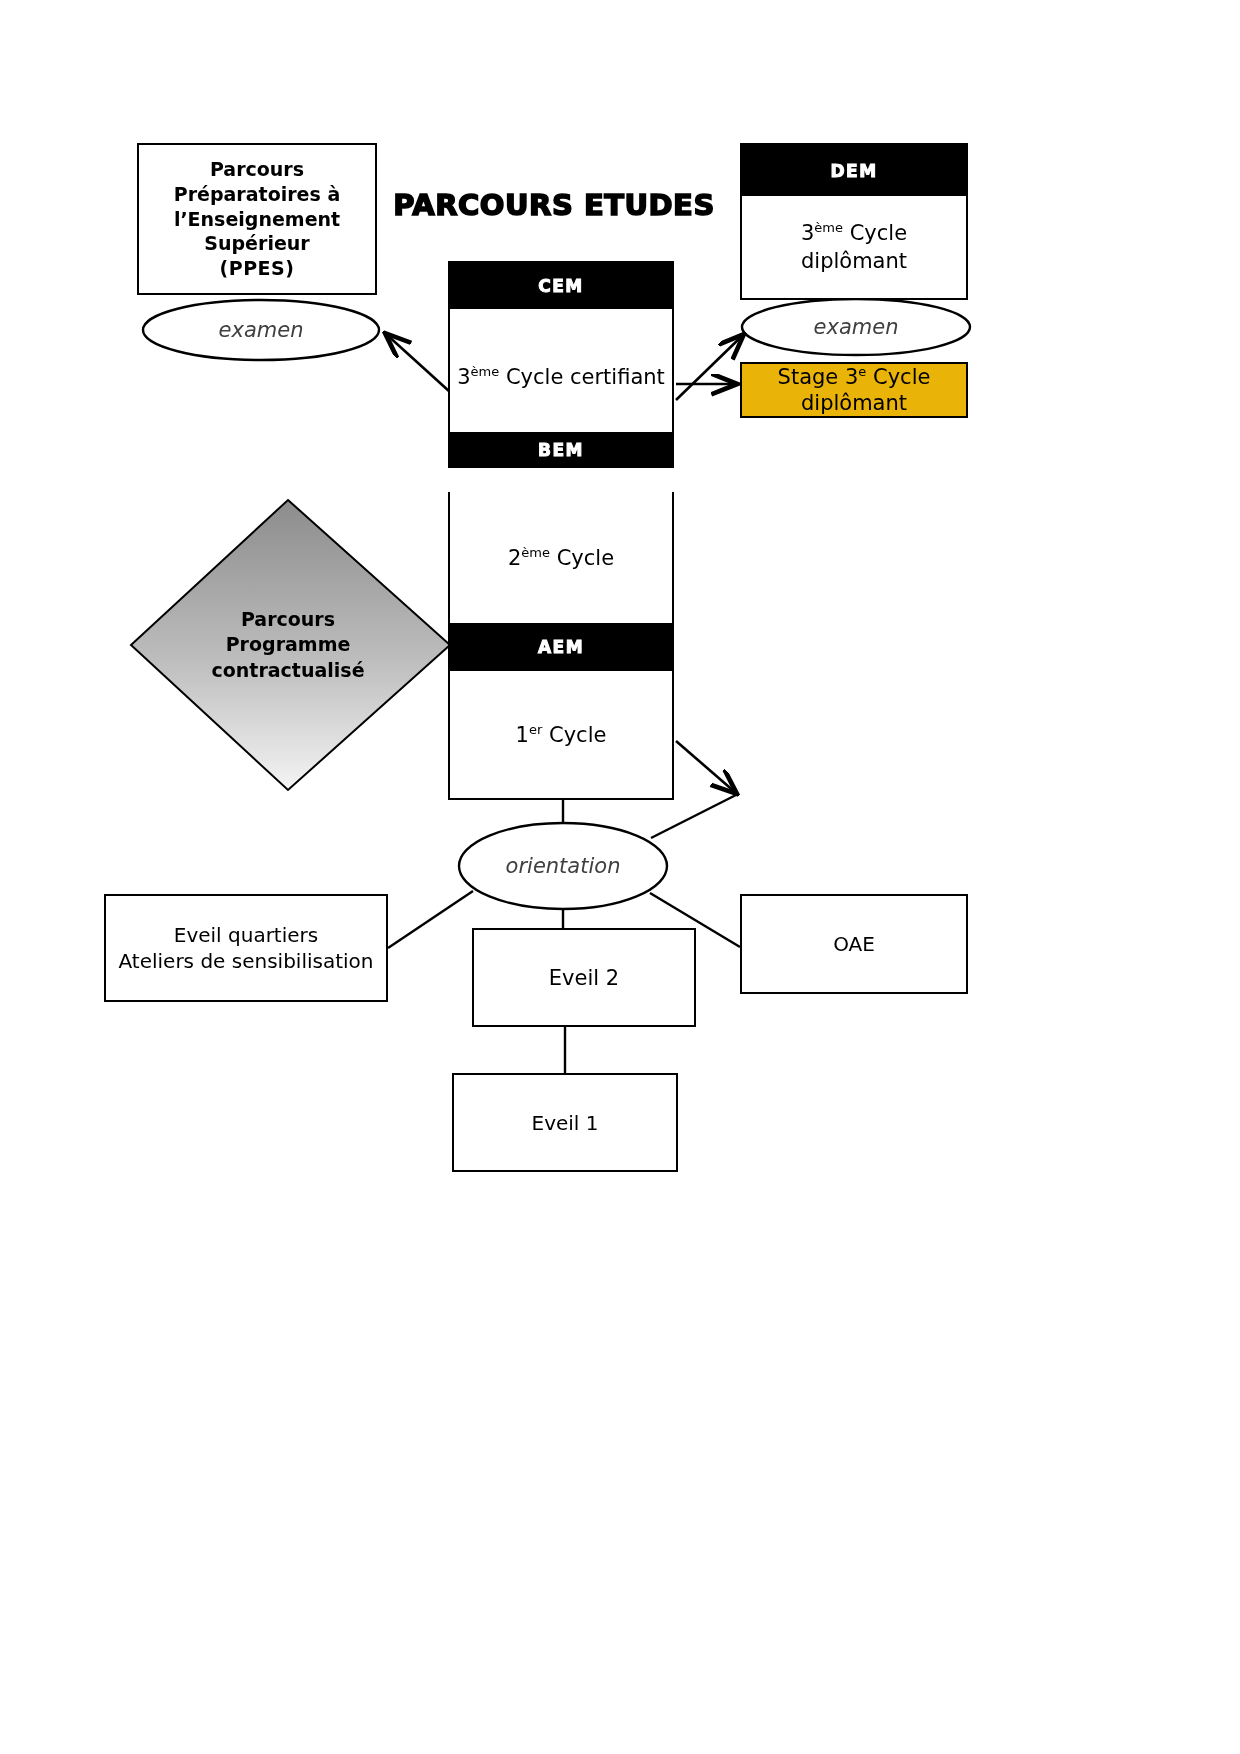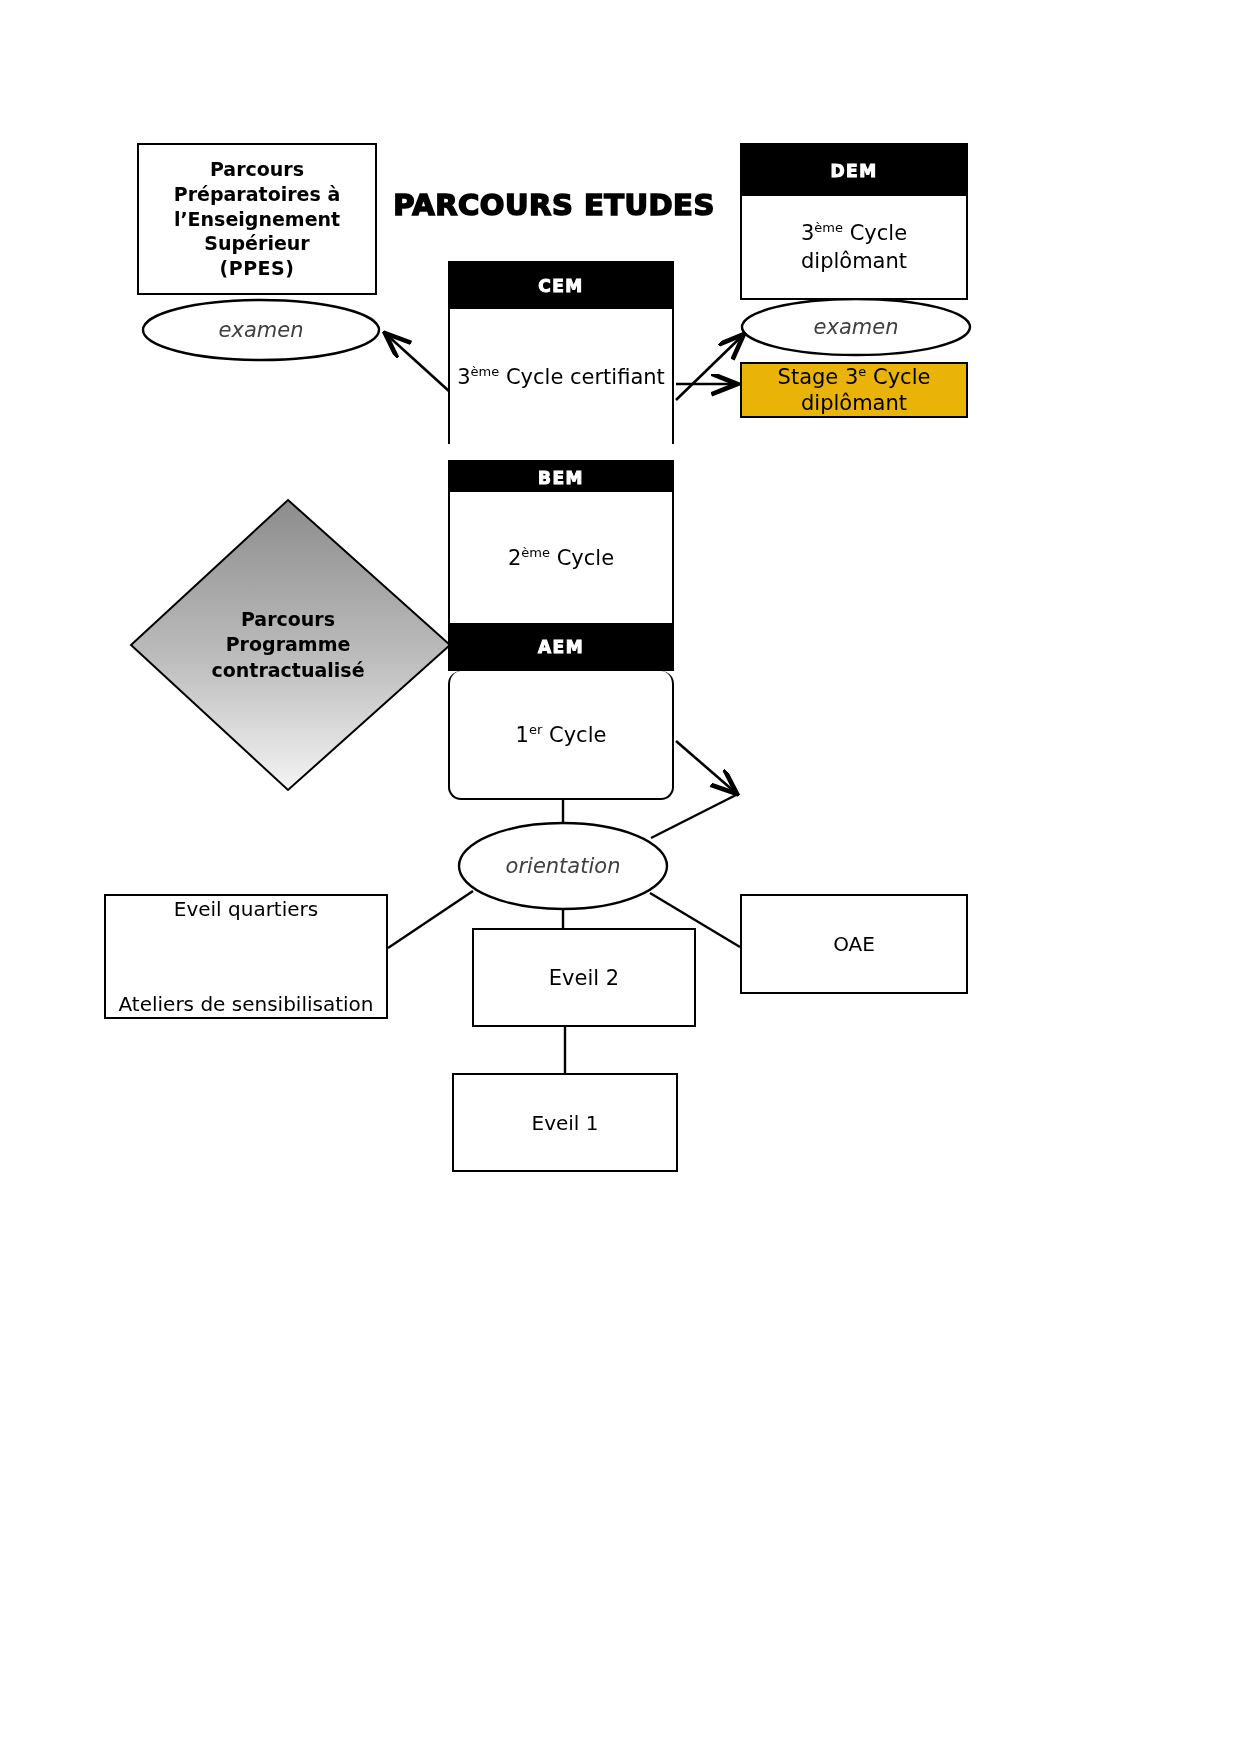--- a/index.html
+++ b/index.html
@@ -90,24 +90,24 @@
   }
   .stack-body {
     background: #ffffff;
     color: #000000;
     font-size: 21px;
     border-left: 2px solid #000;
     border-right: 2px solid #000;
   }
   #cem-head  { left: 448px; top: 261px; width: 226px; height: 48px; border-top: 2px solid #000;}
   #cem-body  { left: 448px; top: 309px; width: 226px; height: 135px; }
-  #bem-head  { left: 448px; top: 460px; width: 226px; height: 36px; }
+  #bem-head  { left: 448px; top: 432px; width: 226px; height: 36px; }
   #bem-body  { left: 448px; top: 492px; width: 226px; height: 131px; }
   #aem-head  { left: 448px; top: 623px; width: 226px; height: 48px; }
-  #aem-body  { left: 448px; top: 671px; width: 226px; height: 129px; border-bottom: 2px solid #000; border-radius: 13px;}
+  #aem-body  { left: 448px; top: 671px; width: 226px; height: 129px; border-bottom: 2px solid #000;}
 
   
   #dem-head {
     left: 740px; top: 143px; width: 228px; height: 53px;
     border-top: 2px solid #000;
   }
   #dem-body {
     left: 740px; top: 196px; width: 228px; height: 104px;
     border-bottom: 2px solid #000;
     flex-direction: column;
@@ -123,25 +123,24 @@
   }
 
   
   #eveil3 {
     left: 740px; top: 770px; width: 228px; height: 50px;
     font-size: 21px;
   }
 
   
   #quartiers {
-    left: 104px; top: 894px; width: 284px; height: 125px;
+    left: 104px; top: 894px; width: 284px; height: 108px;
     flex-direction: column;
     font-size: 20px;
     line-height: 1.3;
-    justify-content: space-between;
   }
 
   
   #oae {
     left: 740px; top: 894px; width: 228px; height: 100px;
     font-size: 20px;
   }
 
   
   #eveil2 {

